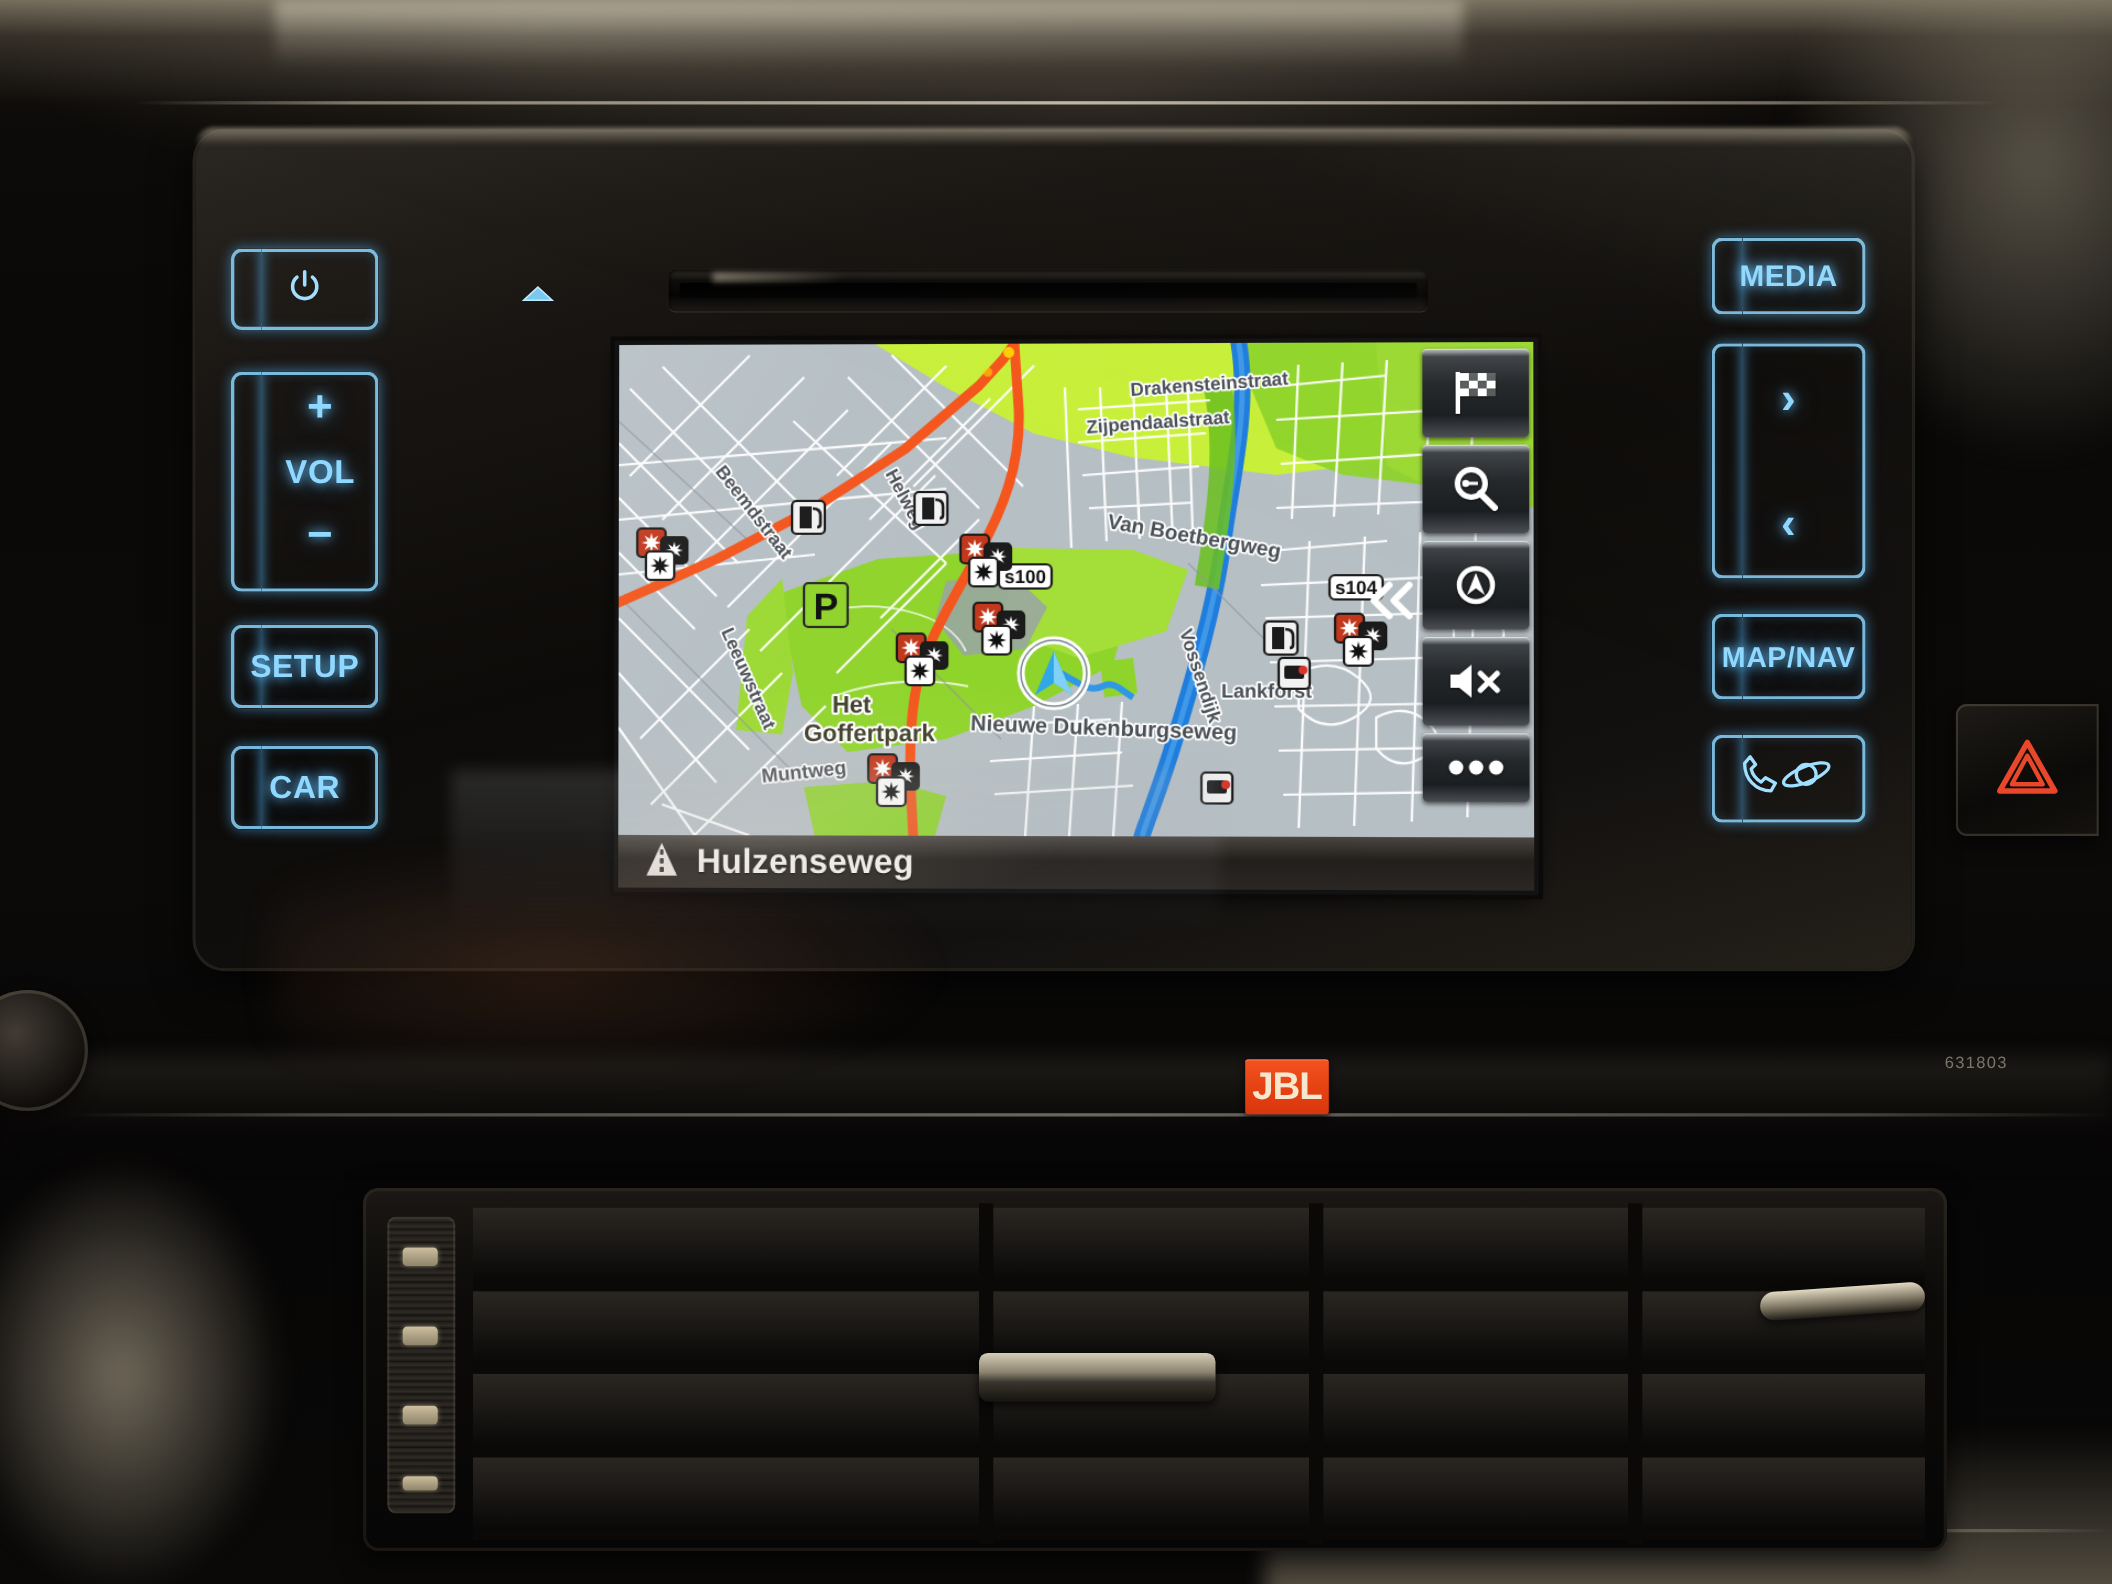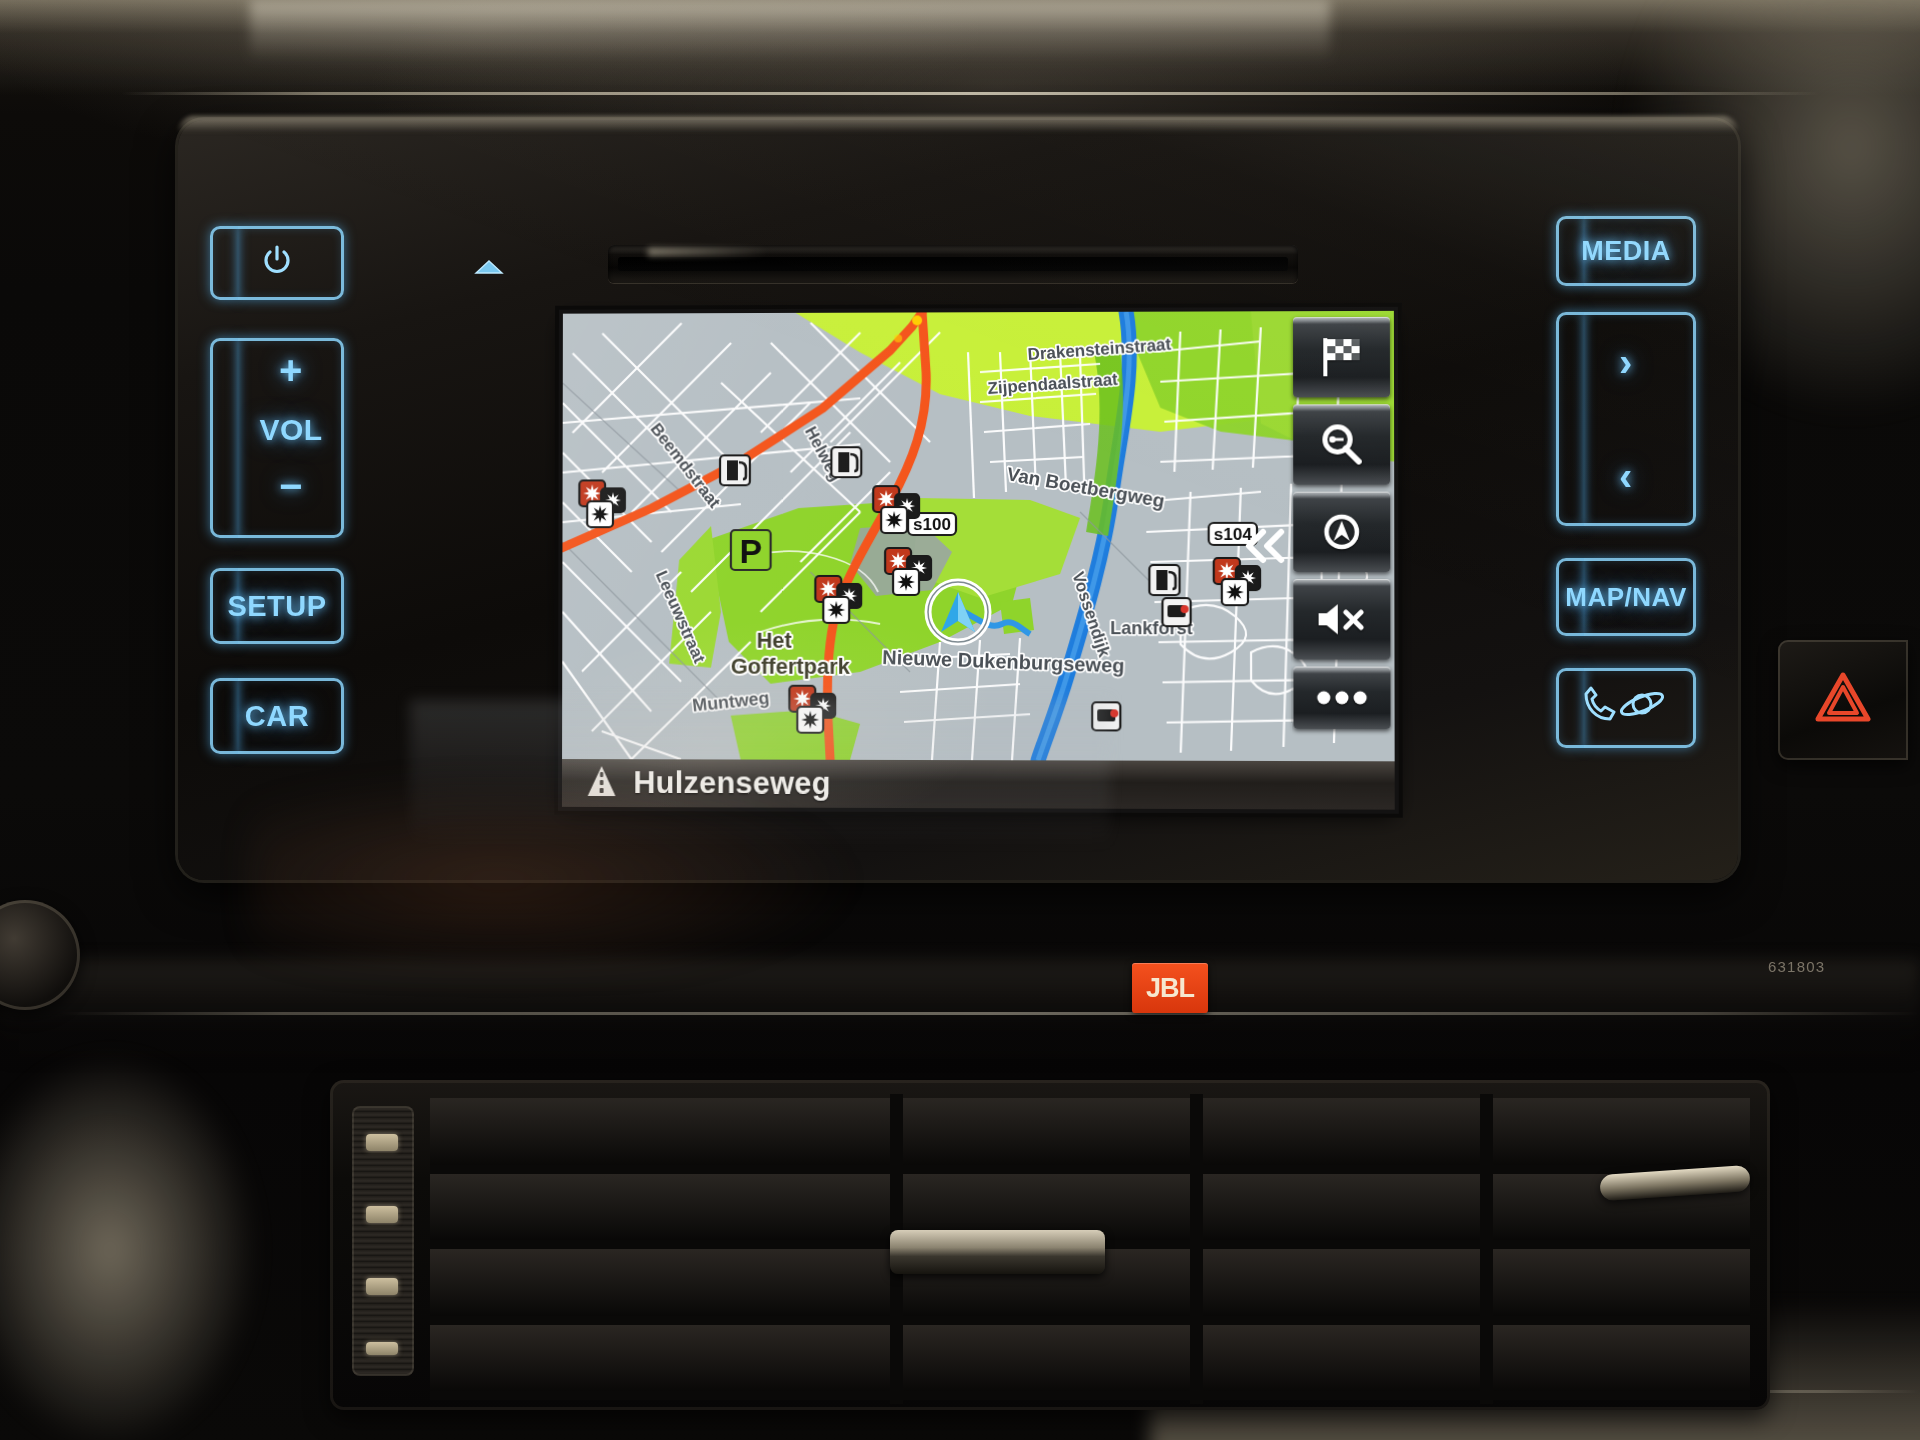--- a/index.html
+++ b/index.html
@@ -185,21 +185,21 @@
   
   .jbl {
     position:absolute; left:954px; top:843px;
     width:76px; height:50px;
     background: linear-gradient(180deg,#f4511e,#d8360c);
     border-radius:3px;
     display:flex; align-items:center; justify-content:center;
     box-shadow: 0 2px 7px rgba(0,0,0,0.75), inset 0 1px 0 rgba(255,255,255,0.25);
   }
   .jbl .txt {
-    color:#f6e7cf; font-weight:800; font-size:27px; letter-spacing:-1px;
+    color:#f6e7cf; font-weight:800; font-size:35px; letter-spacing:-1px;
     font-family:"Liberation Sans", sans-serif;
   }
 
   
   .serial {
     position:absolute; left:1590px; top:838px;
     color:#8d8576; font-size:15px; letter-spacing:1.2px;
     font-family:"Liberation Sans", sans-serif;
     opacity:.85;
   }

